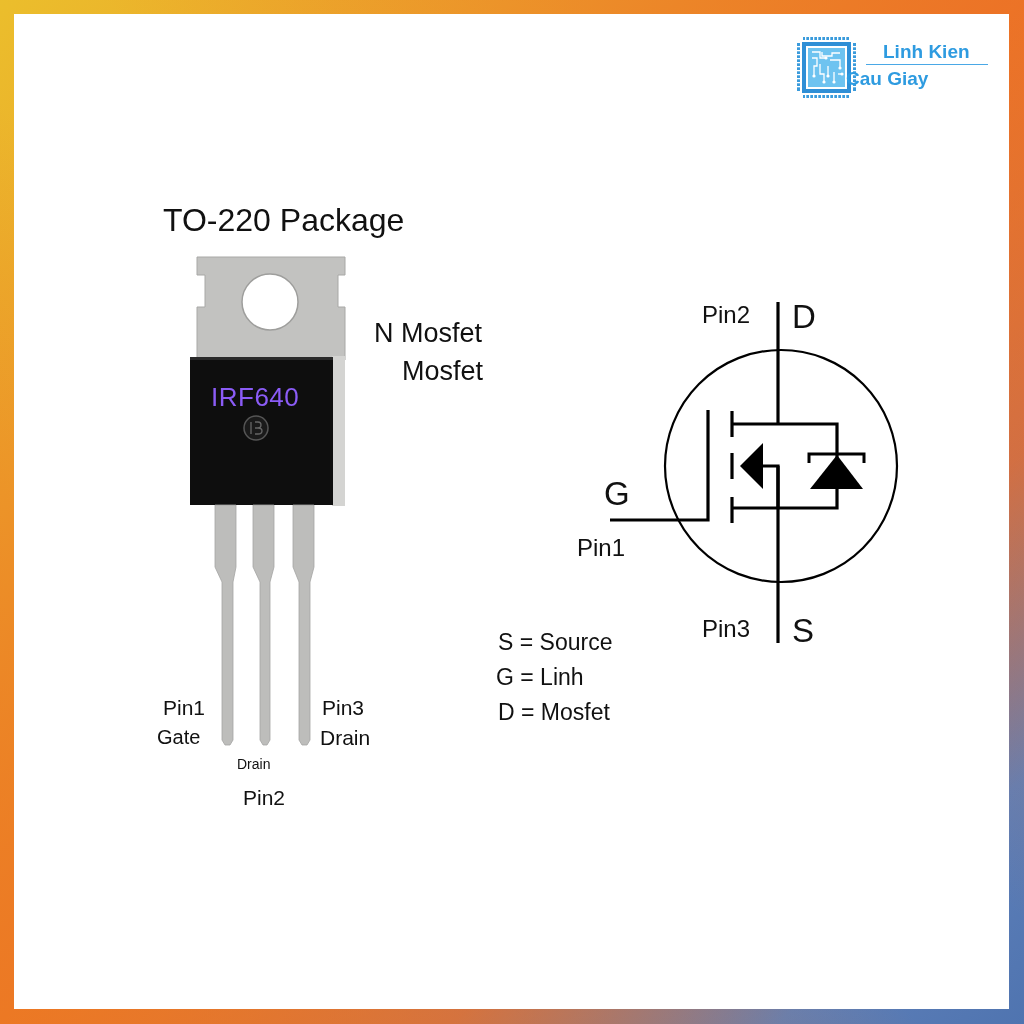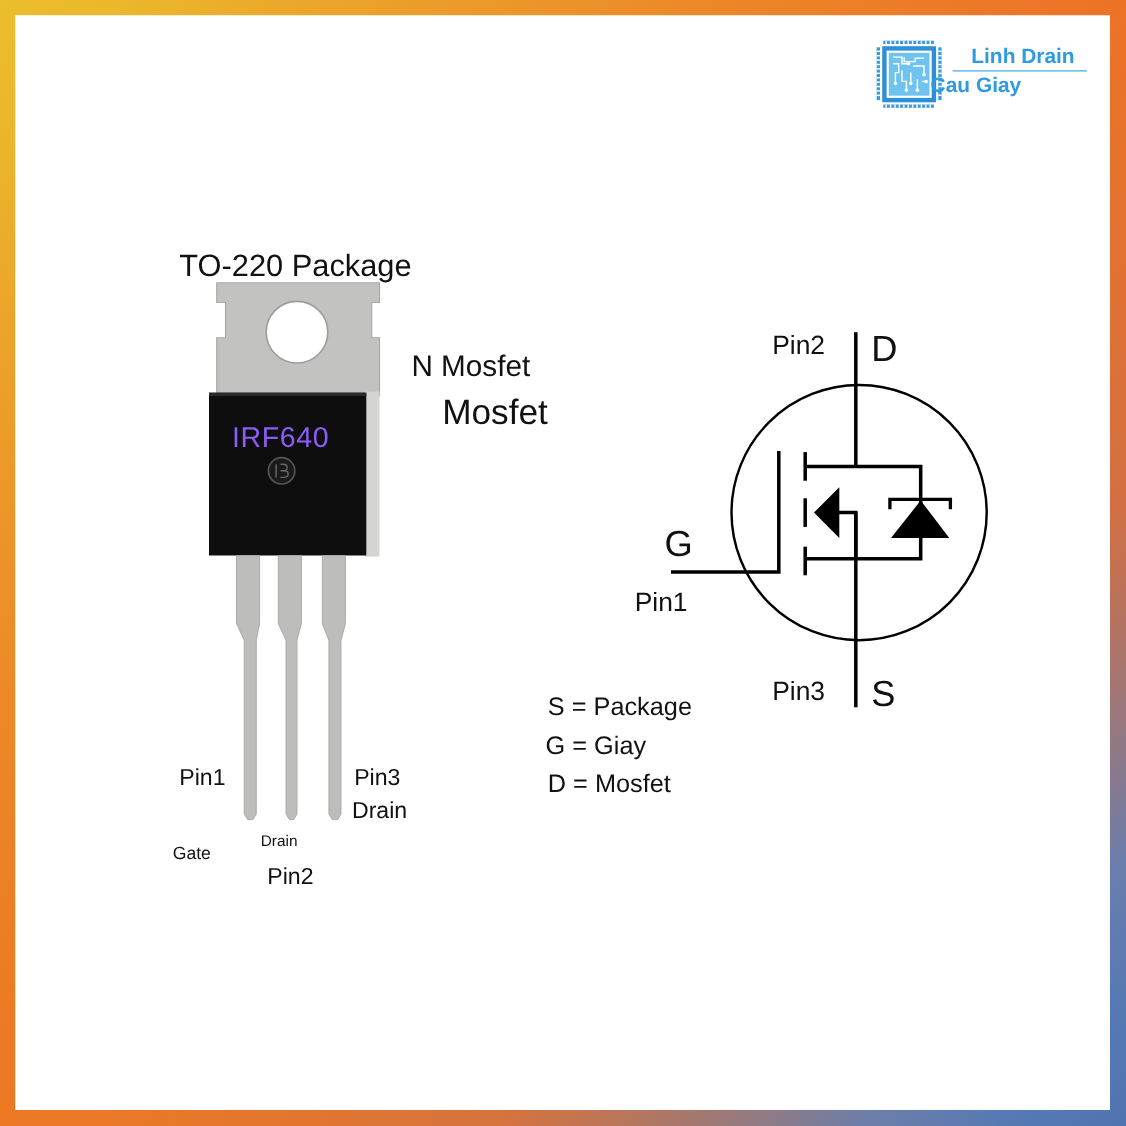--- a/index.html
+++ b/index.html
@@ -146,37 +146,37 @@
 
     <polyline points="755,466 778,466 778,508" stroke-width="3.2"></polyline>
 
     <polygon points="740,466 763,443 763,489" fill="#000" stroke="none"></polygon>
 
     <polyline points="809,463 809,454 864,454 864,463" stroke-width="3"></polyline>
     <polygon points="837,455 810,489 863,489" fill="#000" stroke="none"></polygon>
   </g>
 </svg>
 
-<div class="t logo-text" style="left:883px; top:42px;">Linh Drain</div>
+<div class="t logo-text" style="left:883px; top:42px;">Linh Kien</div>
 <div class="t logo-text" style="left:846px; top:69px;">Cau Giay</div>
 
-<div class="t" style="left:163px; top:228px; font-size:28px;text-align:right;">TO-220 Package</div>
+<div class="t" style="left:163px; top:204px; font-size:32px;text-align:right;">TO-220 Package</div>
 <div class="t" style="left:211px; top:384px; font-size:26px; color:#8b5cf6; letter-spacing:0.5px;">IRF640</div>
 <div class="t" style="left:374px; top:320px; font-size:27px;">N Mosfet</div>
-<div class="t" style="left:402px; top:358px; font-size:32px;">Mosfet</div>
+<div class="t" style="left:402px; top:358px; font-size:27px;">Mosfet</div>
 
 <div class="t" style="left:163px; top:697px; font-size:21px;">Pin1</div>
-<div class="t" style="left:157px; top:769px; font-size:16px;">Gate</div>
+<div class="t" style="left:157px; top:727px; font-size:20px;">Gate</div>
 <div class="t" style="left:237px; top:757px; font-size:14px;">Drain</div>
 <div class="t" style="left:243px; top:787px; font-size:21px;">Pin2</div>
 <div class="t" style="left:322px; top:697px; font-size:21px;">Pin3</div>
 <div class="t" style="left:320px; top:727px; font-size:21px;">Drain</div>
 
 <div class="t" style="left:702px; top:303px; font-size:24px;">Pin2</div>
 <div class="t" style="left:792px; top:300px; font-size:33px;">D</div>
 <div class="t" style="left:604px; top:477px; font-size:33px;">G</div>
 <div class="t" style="left:577px; top:536px; font-size:24px;">Pin1</div>
 <div class="t" style="left:702px; top:617px; font-size:24px;">Pin3</div>
 <div class="t" style="left:792px; top:614px; font-size:33px;">S</div>
 
-<div class="t" style="left:498px; top:631px; font-size:23px;">S = Package</div>
-<div class="t" style="left:496px; top:666px; font-size:23px;">G = Giay</div>
+<div class="t" style="left:498px; top:631px; font-size:23px;">S = Source</div>
+<div class="t" style="left:496px; top:666px; font-size:23px;">G = Linh</div>
 <div class="t" style="left:498px; top:701px; font-size:23px;">D = Mosfet</div>
 
 </body></html>

